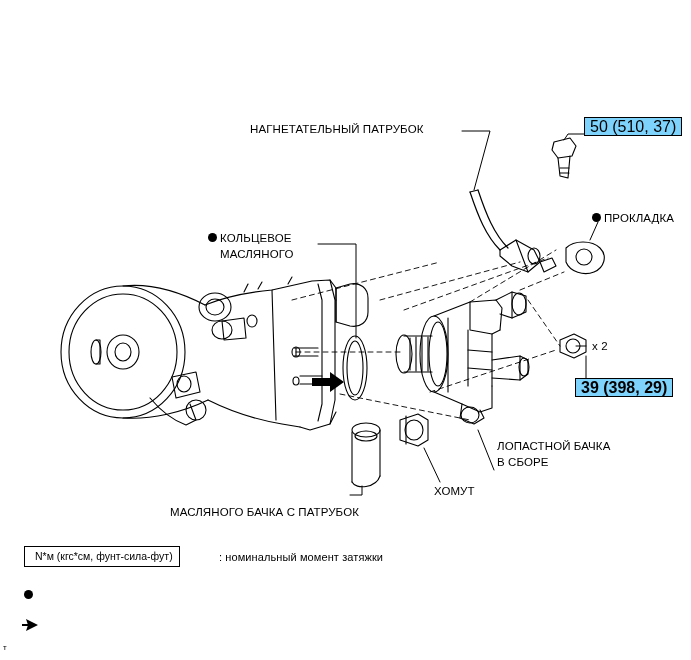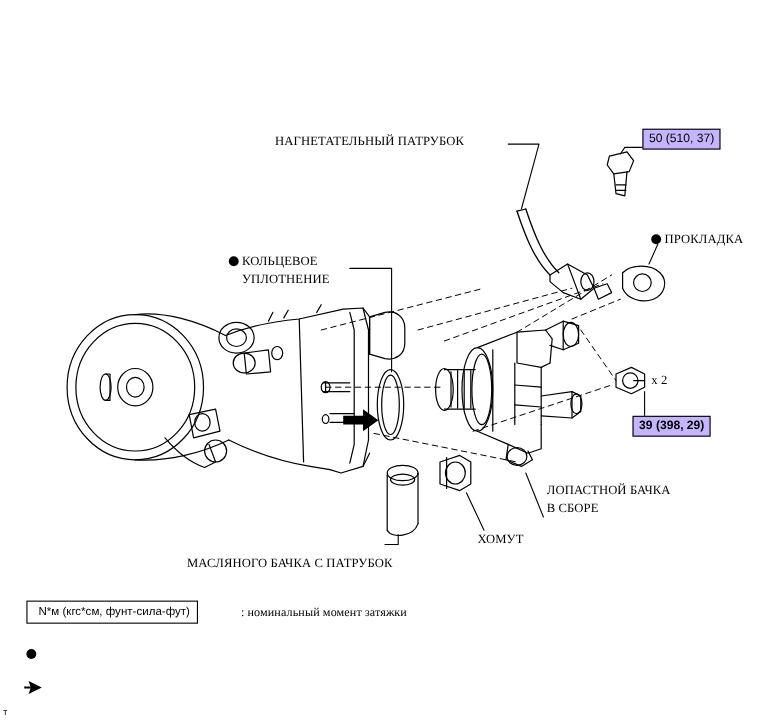--- a/index.html
+++ b/index.html
@@ -27,31 +27,30 @@
     width: 691px;
     height: 660px;
   }
   .lbl {
     position: absolute;
     font-size: 11.5px;
     line-height: 14px;
     letter-spacing: 0.1px;
     white-space: pre;
     color: #000;
-    font-family: Liberation Serif, serif;
   }
   .lbl.small {
     font-size: 11px;
     line-height: 13px;
   }
   .torque-box {
     position: absolute;
     border: 1px solid #000;
-    background: #c4b5fd;
-    font-size: 11px;
+    background: #7dd3fc;
+    font-size: 16px;
     line-height: 13px;
     padding: 2px 5px 2px 5px;
     white-space: pre;
   }
   .legend-box {
     position: absolute;
     border: 1px solid #000;
     background: #fff;
     font-size: 10.5px;
     line-height: 13px;
@@ -255,21 +254,21 @@
 
   </svg>
 
   <div class="lbl" style="left:250px; top:122px;">НАГНЕТАТЕЛЬНЫЙ ПАТРУБОК</div>
 
   <div class="bullet-dot" style="left:592px; top:213px;"></div>
   <div class="lbl" style="left:604px; top:211px;">ПРОКЛАДКА</div>
 
   <div class="bullet-dot" style="left:208px; top:233px;"></div>
   <div class="lbl" style="left:220px; top:231px;">КОЛЬЦЕВОЕ</div>
-  <div class="lbl" style="left:220px; top:247px;">УПЛОТНЕНИЕ</div>
+  <div class="lbl" style="left:220px; top:247px;">МАСЛЯНОГО</div>
 
   <div class="lbl" style="left:497px; top:439px;">ЛОПАСТНОЙ БАЧКА</div>
   <div class="lbl" style="left:497px; top:455px;">В СБОРЕ</div>
 
   <div class="lbl" style="left:434px; top:484px;">ХОМУТ</div>
 
   <div class="lbl" style="left:170px; top:505px;">МАСЛЯНОГО БАЧКА С ПАТРУБОК</div>
 
   <div class="torque-box" style="left:584px; top:117px;">50 (510, 37)</div>
   <div class="torque-box" style="left:575px; top:378px;font-weight:bold;">39 (398, 29)</div>

